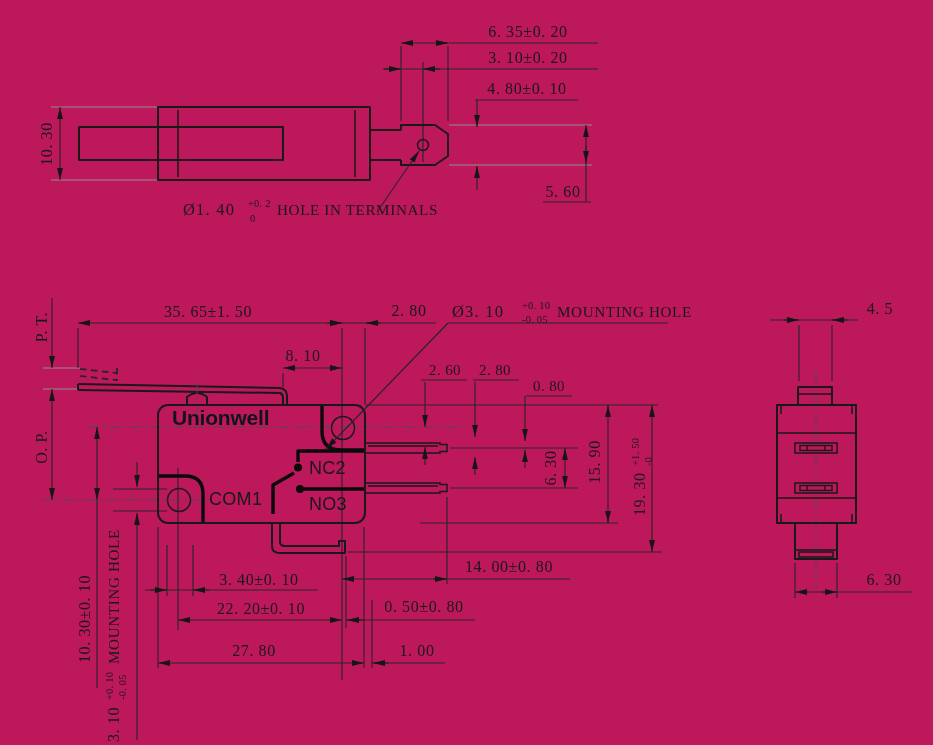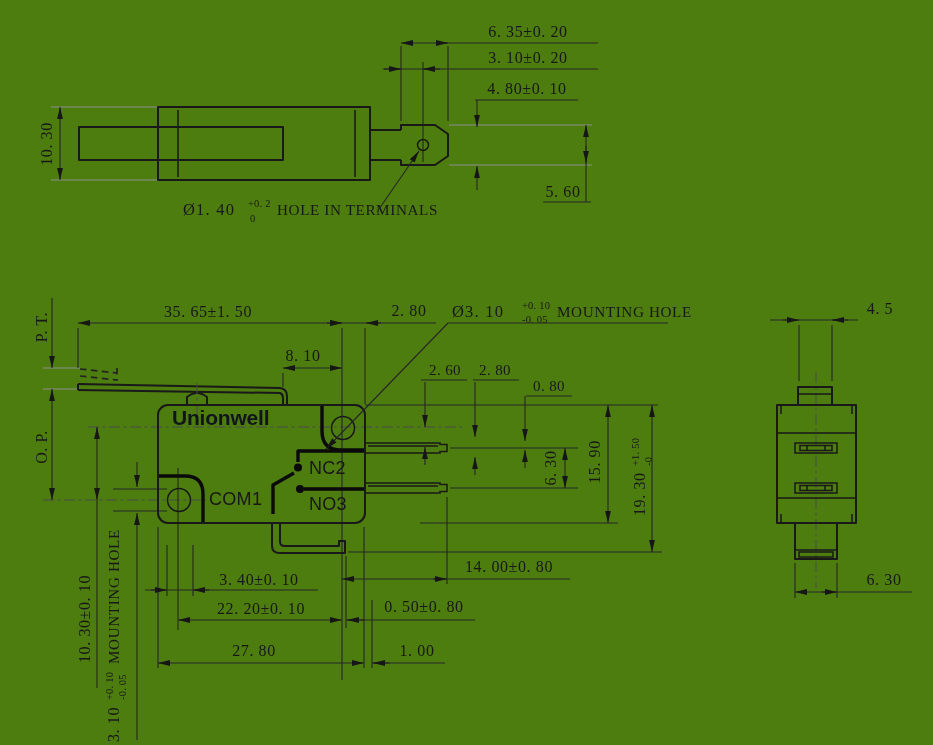--- a/index.html
+++ b/index.html
@@ -1,16 +1,16 @@
 <!DOCTYPE html>
 <html><head>
 <meta charset="utf-8">
 <style>
   html,body{margin:0;padding:0;background:#ffffff;}
-  .page{width:933px;height:745px;background:#4d7c0f;position:relative;overflow:hidden;}
+  .page{width:933px;height:745px;background:#be185d;position:relative;overflow:hidden;}
   svg{display:block;}
   
   .ol{stroke:#191919;stroke-width:2;fill:none;stroke-linejoin:round;}
   .ol1{stroke:#191919;stroke-width:1.5;fill:none;}
   .thk{stroke:#0a0a0a;stroke-width:3.4;fill:none;stroke-linejoin:round;}
   .sch{stroke:#0a0a0a;stroke-width:3.4;fill:none;stroke-linejoin:round;}
   
   .dm{stroke:#262626;stroke-width:1.1;fill:none;}
   .ex{stroke:#8d8d8d;stroke-width:1.2;fill:none;}
   .cl{stroke:#4a4a4a;stroke-width:1;fill:none;stroke-dasharray:11 3.5 3 3.5;}

